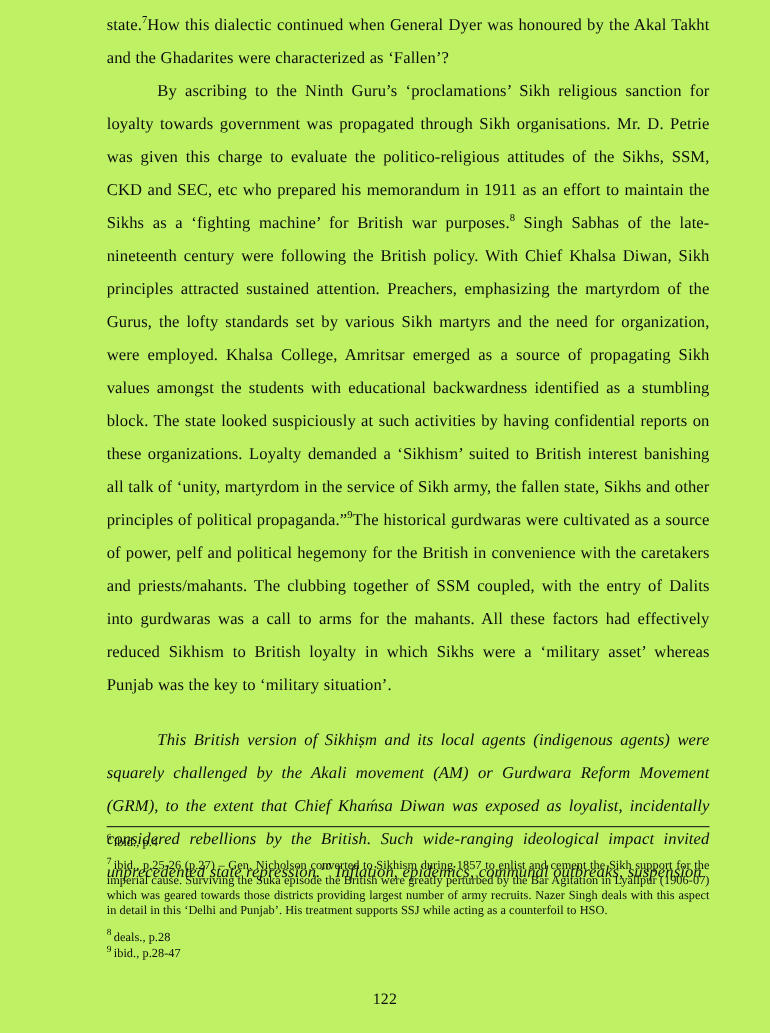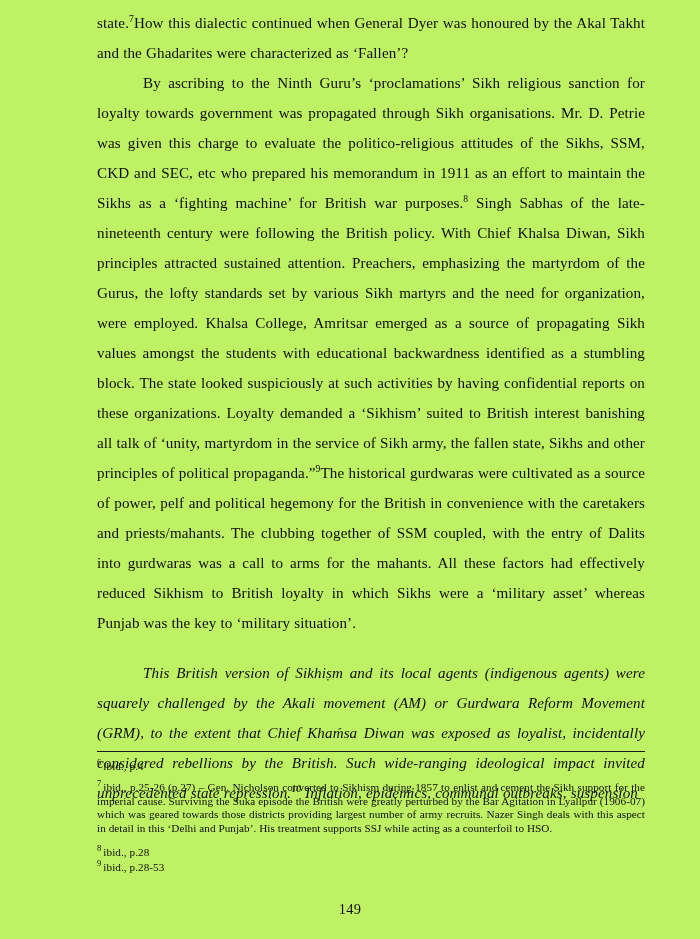--- a/index.html
+++ b/index.html
@@ -104,20 +104,20 @@
     <p class="para first">state.<sup class="fn">7</sup>How this dialectic continued when General Dyer was honoured by the Akal Takht and the Ghadarites were characterized as ‘Fallen’?</p>
     <p class="para indent">By ascribing to the Ninth Guru’s ‘proclamations’ Sikh religious sanction for loyalty towards government was propagated through Sikh organisations. Mr. D. Petrie was given this charge to evaluate the politico-religious attitudes of the Sikhs, SSM, CKD and SEC, etc who prepared his memorandum in 1911 as an effort to maintain the Sikhs as a ‘fighting machine’ for British war purposes.<sup class="fn">8</sup> Singh Sabhas of the late-nineteenth century were following the British policy. With Chief Khalsa Diwan, Sikh principles attracted sustained attention. Preachers, emphasizing the martyrdom of the Gurus, the lofty standards set by various Sikh martyrs and the need for organization, were employed. Khalsa College, Amritsar emerged as a source of propagating Sikh values amongst the students with educational backwardness identified as a stumbling block. The state looked suspiciously at such activities by having confidential reports on these organizations. Loyalty demanded a ‘Sikhism’ suited to British interest banishing all talk of ‘unity, martyrdom in the service of Sikh army, the fallen state, Sikhs and other principles of political propaganda.”<sup class="fn">9</sup>The historical gurdwaras were cultivated as a source of power, pelf and political hegemony for the British in convenience with the caretakers and priests/mahants. The clubbing together of SSM coupled, with the entry of Dalits into gurdwaras was a call to arms for the mahants. All these factors had effectively reduced Sikhism to British loyalty in which Sikhs were a ‘military asset’ whereas Punjab was the key to ‘military situation’.</p>
     <p class="para indent-sm">This British version of Sikhiṣm and its local agents (indigenous agents) were squarely challenged by the Akali movement (AM) or Gurdwara Reform Movement (GRM), to the extent that Chief Khaḿsa Diwan was exposed as loyalist, incidentally considered rebellions by the British. Such wide-ranging ideological impact invited unprecedented state repression.<sup class="fn">10</sup> Inflation, epidemics, communal outbreaks, suspension</p>
   </div>
 
   <div class="footnote-area">
     <hr class="fn-rule">
     <div>
         <p class="fn-entry"><sup>6</sup><span>ibid., p.4</span></p>
         <p class="fn-entry block"><sup>7</sup><span>ibid., p.25-26 (p.27) – Gen. Nicholson converted to Sikhism during 1857 to enlist and cement the Sikh support for the imperial cause. Surviving the Suka episode the British were greatly perturbed by the Bar Agitation in Lyallpur (1906-07) which was geared towards those districts providing largest number of army recruits. Nazer Singh deals with this aspect in detail in this ‘Delhi and Punjab’. His treatment supports SSJ while acting as a counterfoil to HSO.</span></p>
-        <p class="fn-entry tight group-start"><sup>8</sup><span>ibid., p.28</span></p>
-        <p class="fn-entry tight"><sup>9</sup><span>ibid., p.28-53</span></p>
+        <p class="fn-entry tight group-start"><sup>8</sup><span>deals., p.28</span></p>
+        <p class="fn-entry tight"><sup>9</sup><span>ibid., p.28-47</span></p>
       </div>
   </div>
 
-  <div class="page-number">149</div>
+  <div class="page-number">122</div>
 
 </div>
 
 </body></html>

